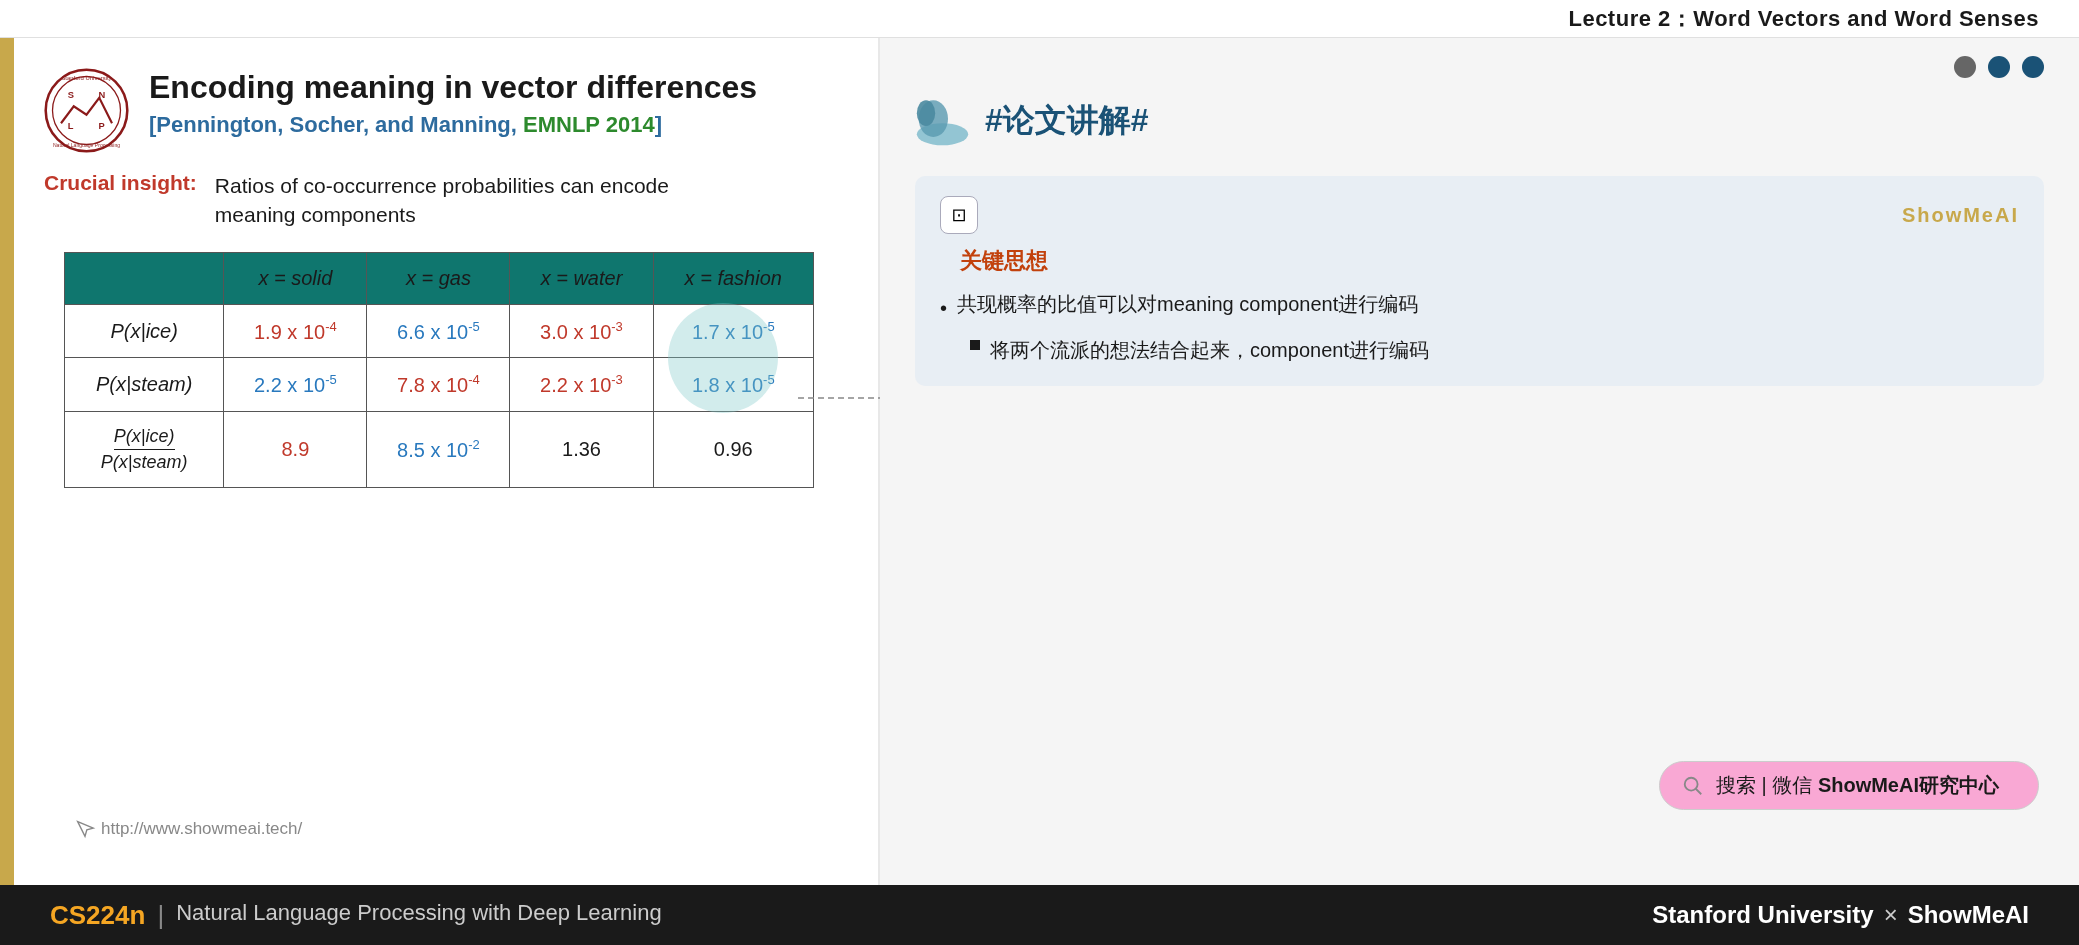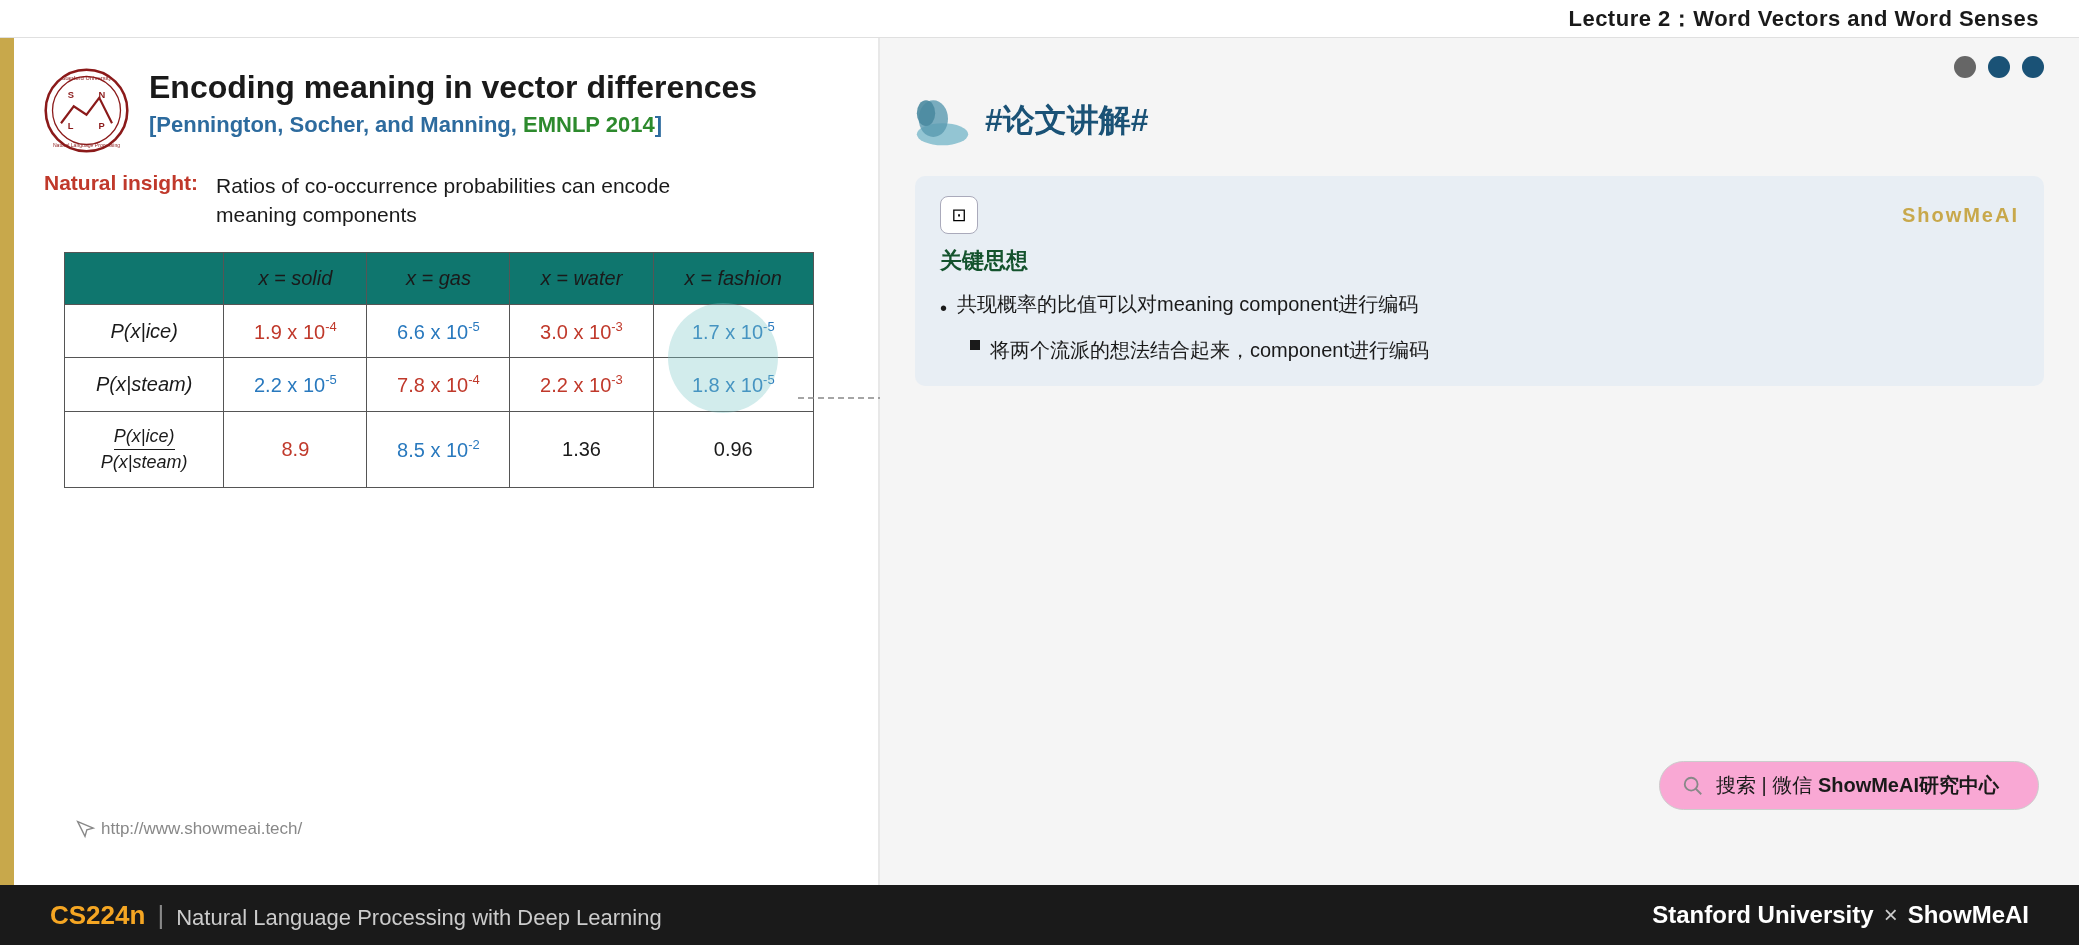--- a/index.html
+++ b/index.html
@@ -254,22 +254,23 @@
     .showmeai-label {
       font-size: 20px;
       font-weight: bold;
       color: #c8a84b;
       letter-spacing: 2px;
     }
 
     .card-section-title {
       font-size: 22px;
       font-weight: bold;
-      color: #14532d;
+      color: #c2410c;
       margin-bottom: 12px;
+      margin-left: 20px;
     }
 
     .card-bullet {
       font-size: 20px;
       color: #1a1a1a;
       line-height: 1.6;
       display: flex;
       align-items: flex-start;
       gap: 10px;
       margin-bottom: 10px;
@@ -334,21 +335,21 @@
       height: 60px;
       background: #1a1a1a;
       display: flex;
       align-items: center;
       justify-content: space-between;
       padding: 0 50px;
     }
 
     .bottom-left {
       display: flex;
-      align-items: flex-end;
+      align-items: flex-start;
       gap: 12px;
     }
 
     .cs224n-label {
       font-size: 26px;
       font-weight: bold;
       color: #f5a623;
     }
 
     .bottom-separator {
@@ -434,21 +435,21 @@
 
         <div class="slide-title-block">
           <div class="slide-main-title">Encoding meaning in vector differences</div>
           <div class="slide-subtitle">
             <span>[Pennington, Socher, and Manning, </span><span class="emnlp">EMNLP 2014</span><span>]</span>
           </div>
         </div>
       </div>
 
       <div class="crucial-section">
-        <span class="crucial-label">Natural insight:</span>
+        <span class="crucial-label">Crucial insight:</span>
         <span class="crucial-text">Ratios of co-occurrence probabilities can encode<br>meaning components</span>
       </div>
 
       <div class="teal-circle"></div>
 
       <table class="data-table">
         <thead>
           <tr>
             <td class="col-header"></td>
             <td class="col-header"><em>x</em> = solid</td>

